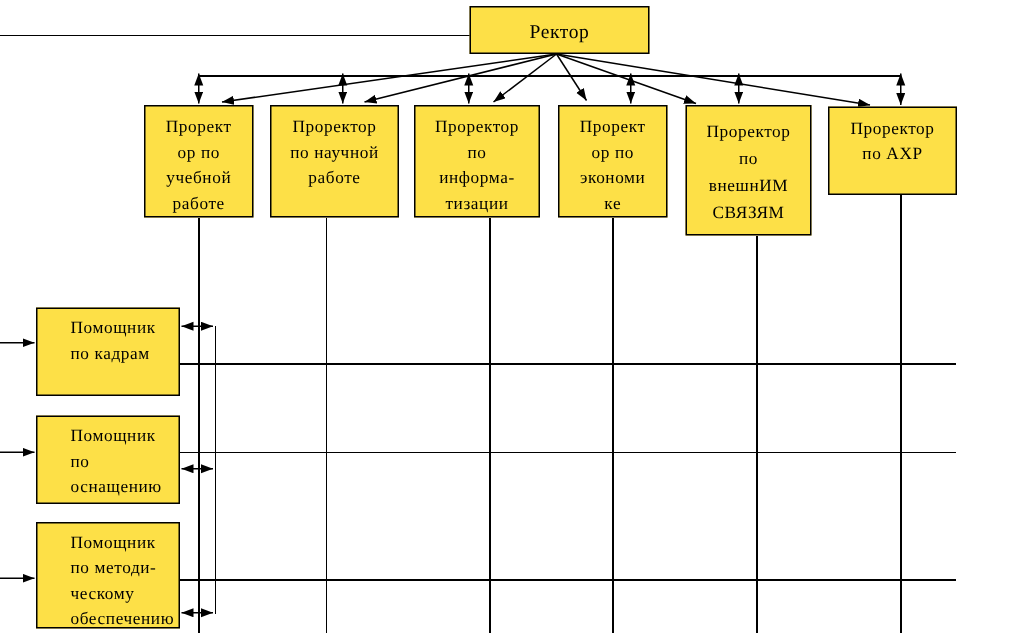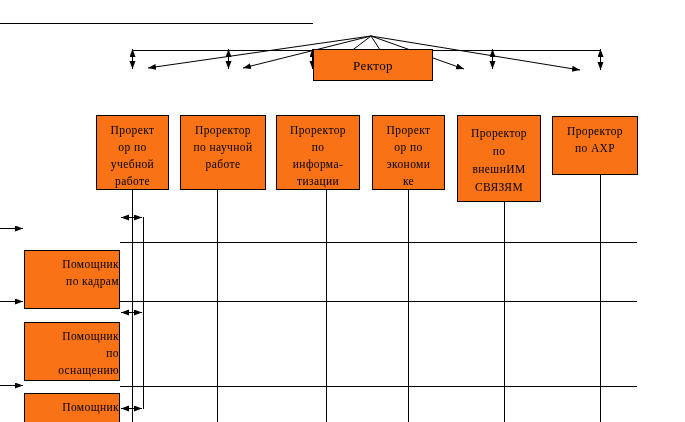--- a/index.html
+++ b/index.html
@@ -13,39 +13,38 @@
   }
   .canvas svg {
     position: absolute;
     left: 0; top: 0;
     z-index: 1;
   }
   .box {
     position: absolute;
     z-index: 2;
     box-sizing: border-box;
-    background: #f97316;
+    background: #fde047;
     border: 1px solid #000000;
     color: #000000;
     font-size: 11.5px;
     line-height: 17px;
     letter-spacing: 0.4px;
     text-align: center;
     white-space: pre-line;
     padding-top: 6px;
-    margin-top: 45px;
   }
   .rector { left:313px; top:4px;  width:120px; height:32px; font-size:13px; padding-top:7px; }
   .b1 { left:96px;  top:70px; width:73px; height:75px; }
   .b2 { left:180px; top:70px; width:86px; height:75px; }
   .b3 { left:276px; top:70px; width:84px; height:75px; }
   .b4 { left:372px; top:70px; width:73px; height:75px; }
   .b5 { left:457px; top:70px; width:84px; height:87px; padding-top:8px; line-height:18px; }
   .b6 { left:552px; top:71px; width:86px; height:59px; }
-  .assistant { text-align:right; padding-left:9px; padding-top:5px; }
+  .assistant { text-align:left; padding-left:22px; padding-top:5px; }
   .l1 { left:24px; top:205px; width:96px; height:59px; }
   .l2 { left:24px; top:277px; width:96px; height:59px; }
   .l3 { left:24px; top:348px; width:96px; height:71px; }
   line, path.diag { stroke:#000000; stroke-width:1; fill:none; }
 </style>
 </head>
 <body>
 
 <div class="canvas">
 

